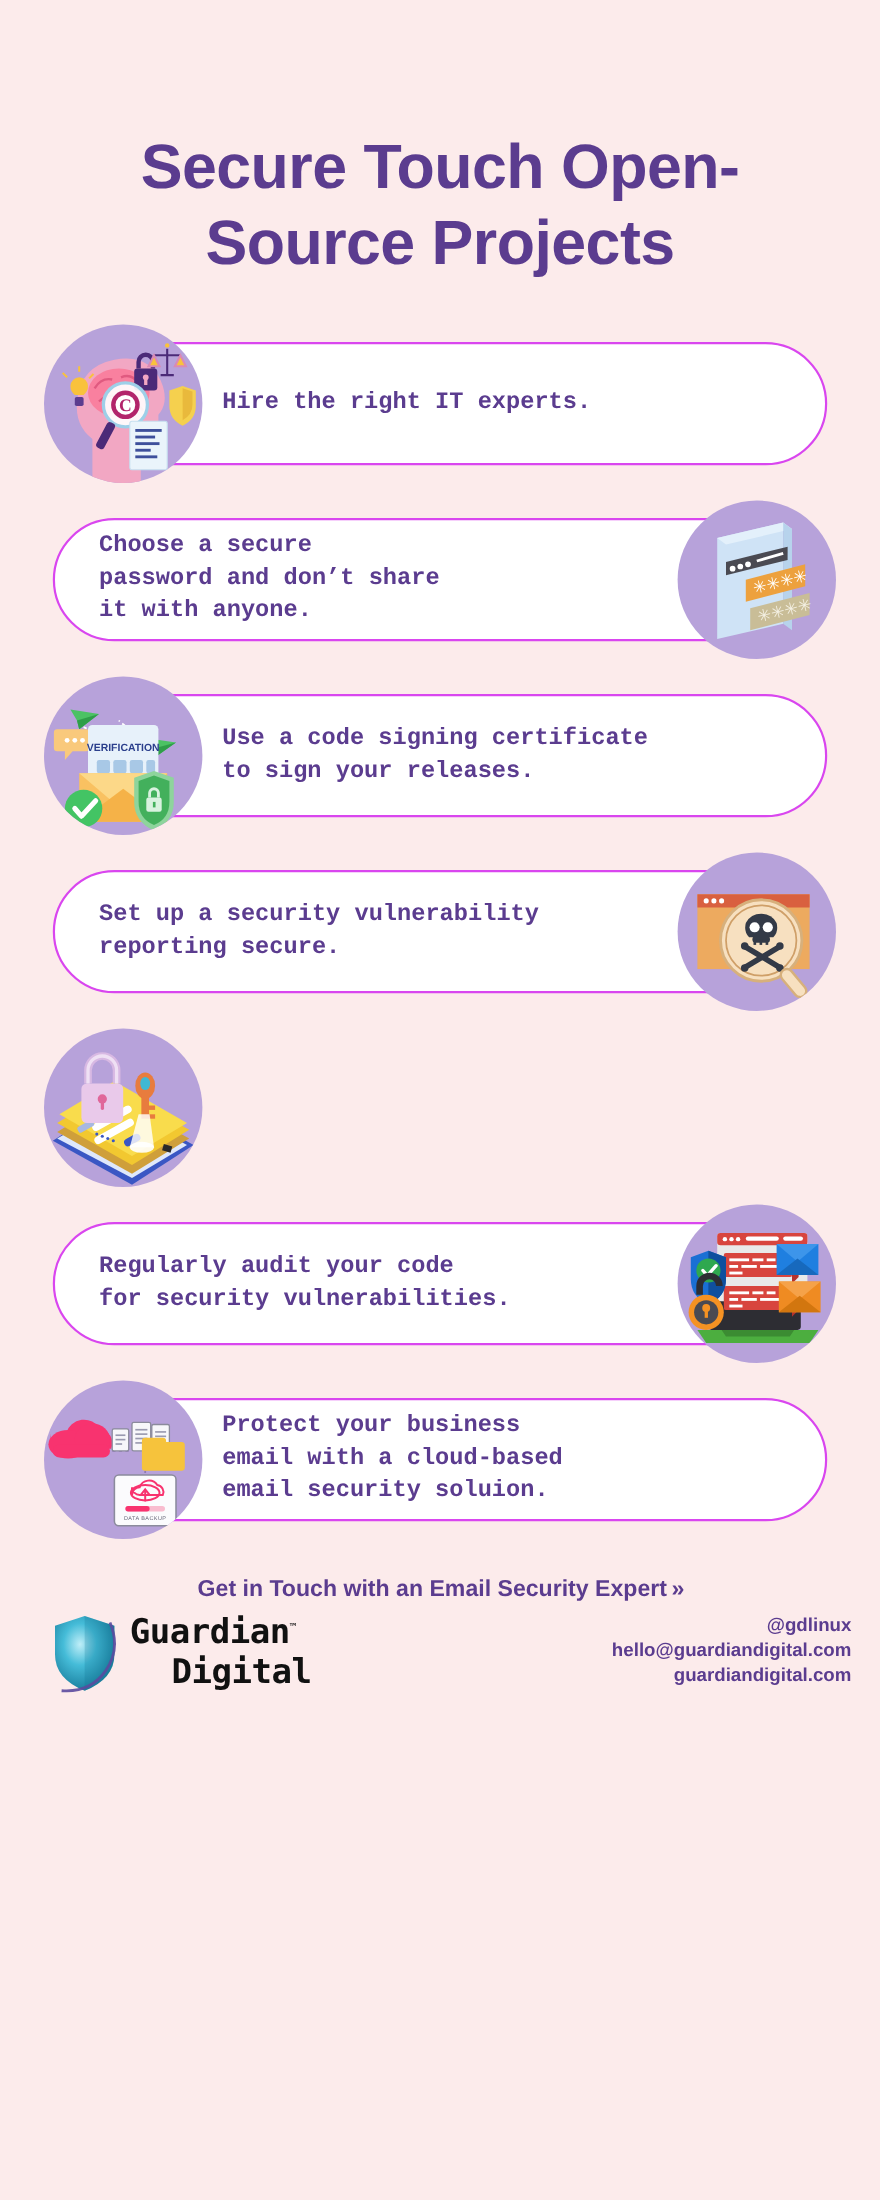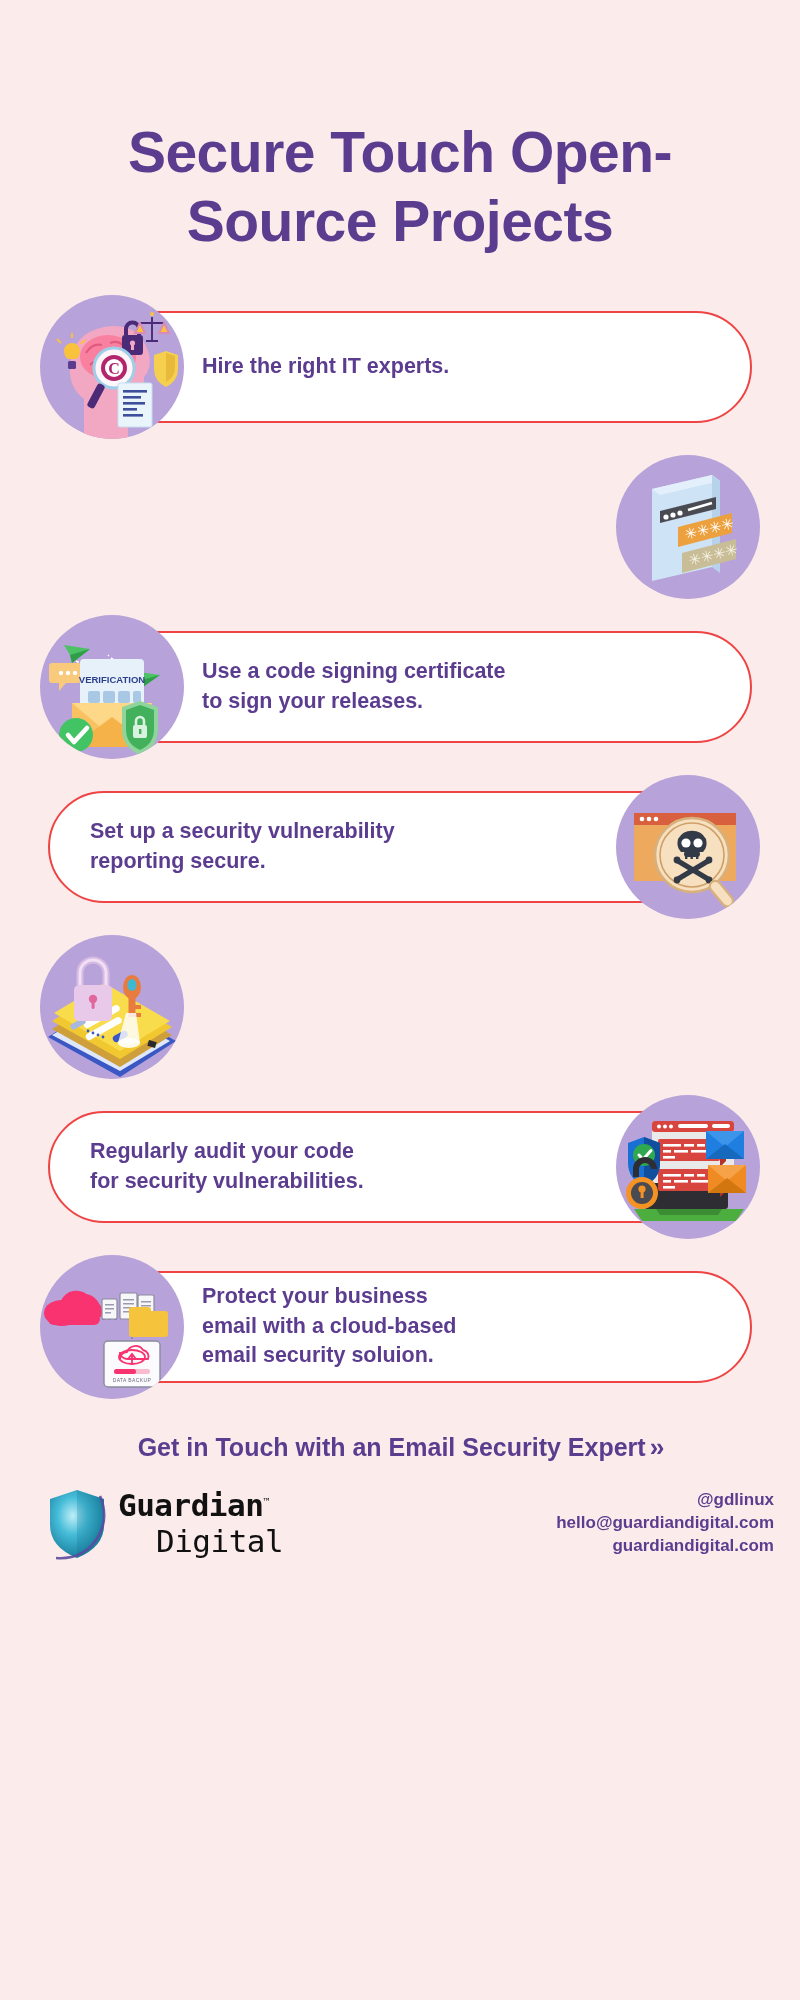--- a/index.html
+++ b/index.html
@@ -43,24 +43,25 @@
     display: flex;
     align-items: center;
   }
 
   
   .pill {
     position: absolute;
     top: 16px;
     height: 112px;
     background: #ffffff;
-    border: 2px solid #ef4444;
+    border: 2px solid #d946ef;
     border-radius: 60px;
     display: flex;
     align-items: center;
+    font-family: Liberation Mono, monospace;
   }
   .card-row.icon-left  .pill { left: 55px;  right: 48px; }
   .card-row.icon-right .pill { left: 48px;  right: 55px; }
 
   .pill-text {
     color: #5b3c8f;
     font-size: 21.5px;
     font-weight: bold;
     line-height: 1.38;
     white-space: pre-line;
@@ -82,31 +83,31 @@
   .card-row.icon-left  .icon-circle { left: 40px; }
   .card-row.icon-right .icon-circle { right: 40px; }
 
   .icon-circle svg { display: block; width: 144px; height: 144px; }
 
   
   .cta {
     margin-top: 34px;
     text-align: center;
     color: #5b3c8f;
-    font-size: 25px;
+    font-size: 21px;
     font-weight: bold;
   }
   .cta .chev { letter-spacing: -2px; margin-left: 4px; }
 
   
   .footer {
-    margin-top: 26px;
+    margin-top: 10px;
     padding: 0 26px 0 46px;
     display: flex;
-    align-items: center;
+    align-items: flex-start;
     justify-content: space-between;
   }
   .logo-block { display: flex; align-items: center; gap: 10px; }
   .logo-shield { width: 62px; height: 72px; flex: 0 0 auto; }
   .logo-words {
     display: flex;
     flex-direction: column;
     line-height: 1.0;
   }
   .logo-line1 {
@@ -118,21 +119,21 @@
     position: relative;
   }
   .logo-tm {
     font-size: 10px;
     vertical-align: super;
     font-weight: normal;
   }
   .logo-line2 {
     font-family: "DejaVu Sans Mono", monospace;
     font-size: 31px;
-    font-weight: normal;
+    font-weight: bold;
     color: #111111;
     letter-spacing: -0.5px;
     margin-top: 5px;
     margin-left: 38px;
   }
 
   .contact {
     text-align: right;
     color: #5b3c8f;
     font-size: 17px;
@@ -203,20 +204,25 @@
             <rect x="83" y="101" width="18" height="2.6"></rect>
           <rect x="83" y="107" width="22" height="2.6"></rect>
             <rect x="83" y="113" width="14" height="2.6"></rect>
           <rect x="83" y="119" width="20" height="2.6"></rect>
         </g>
       </svg>
     </div>
   </div>
 
   <div class="card-row icon-right">
+    <div class="pill">
+      <div class="pill-text">Choose a secure
+password and don’t share
+it with anyone.</div>
+    </div>
     <div class="icon-circle">
       <svg viewBox="0 0 144 144">
 
         <path d="M36 34 L96 20 L96 112 L36 126 Z" fill="#cfe3f6"></path>
         <path d="M36 34 L96 20 L104 26 L44 40 Z" fill="#e3f0fb"></path>
         <path d="M96 20 L104 26 L104 118 L96 112 Z" fill="#b7d3ec"></path>
 
         <path d="M44 56 L100 42 L100 54 L44 68 Z" fill="#4a4a52"></path>
         <circle cx="50" cy="62" r="2.6" fill="#ffffff"></circle>
         <circle cx="57" cy="60" r="2.6" fill="#ffffff"></circle>

